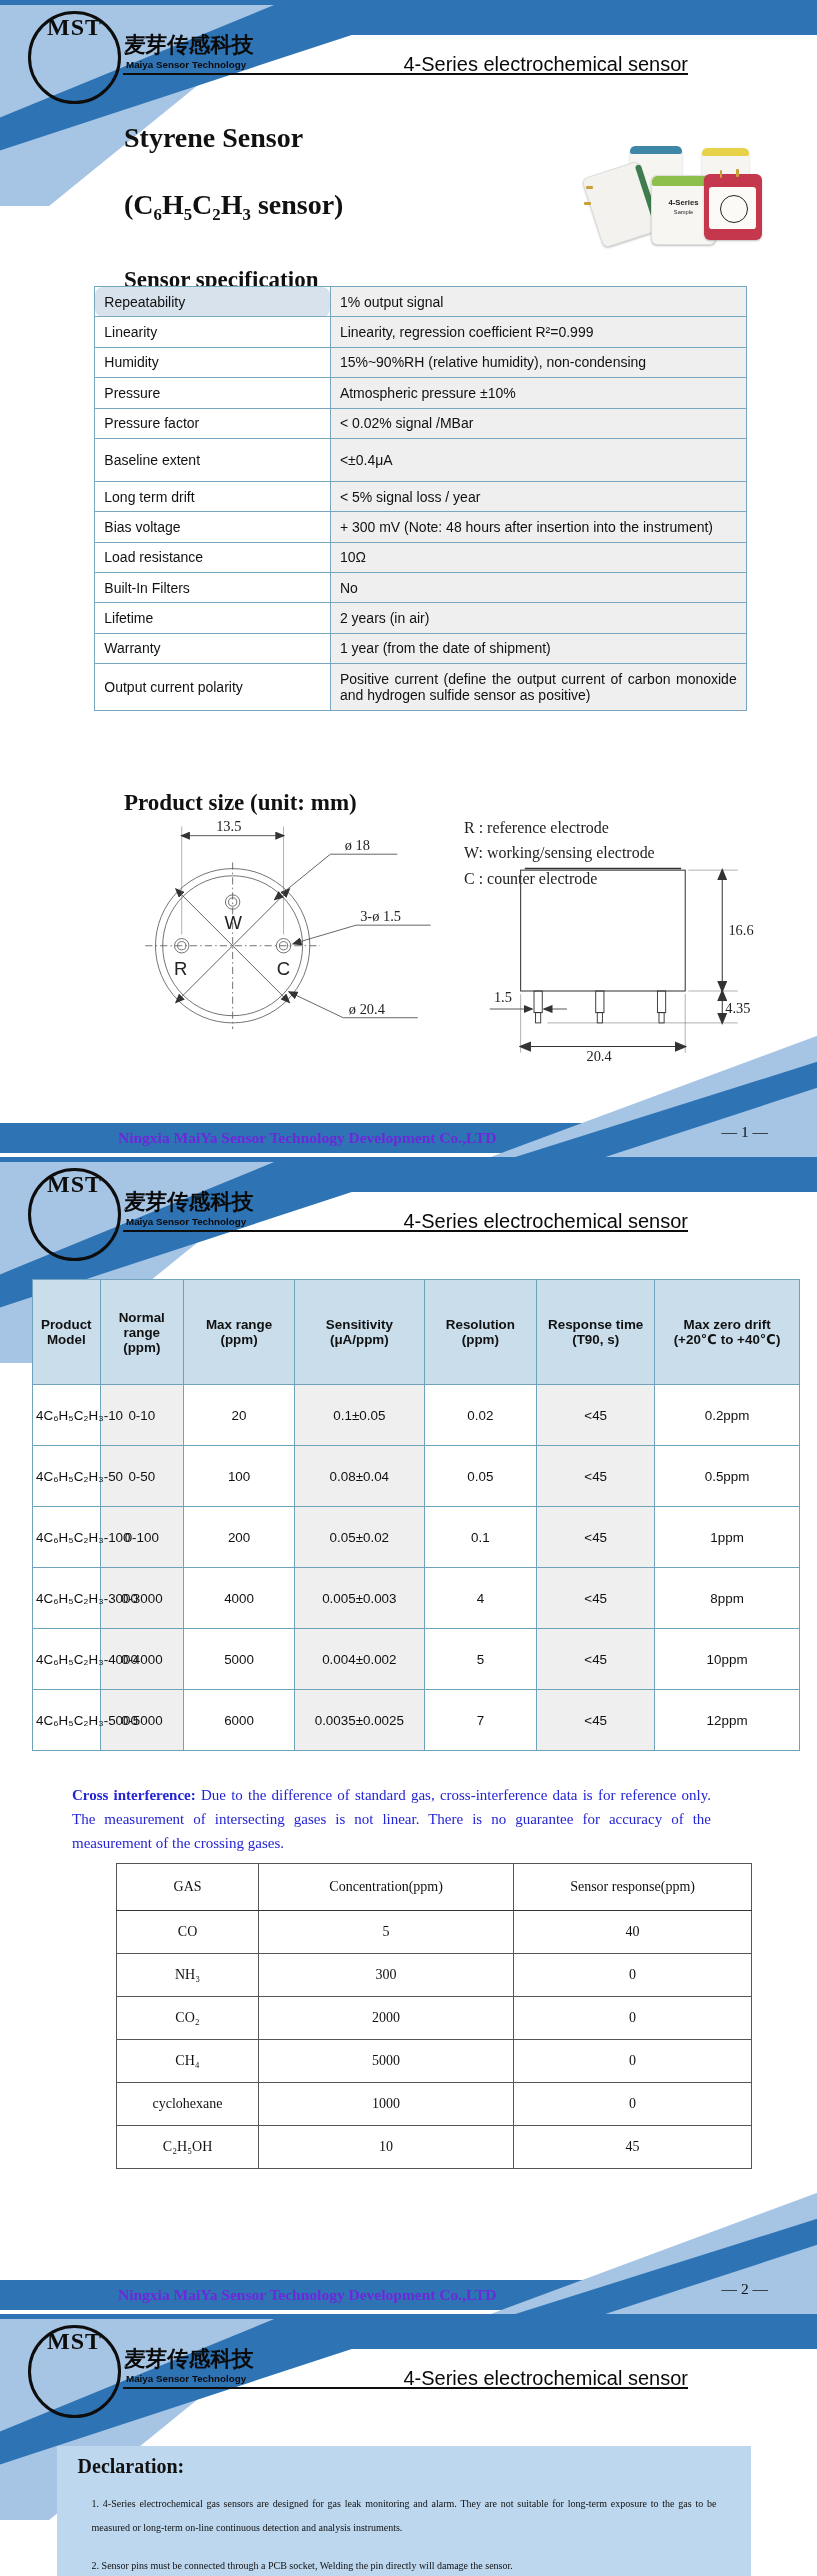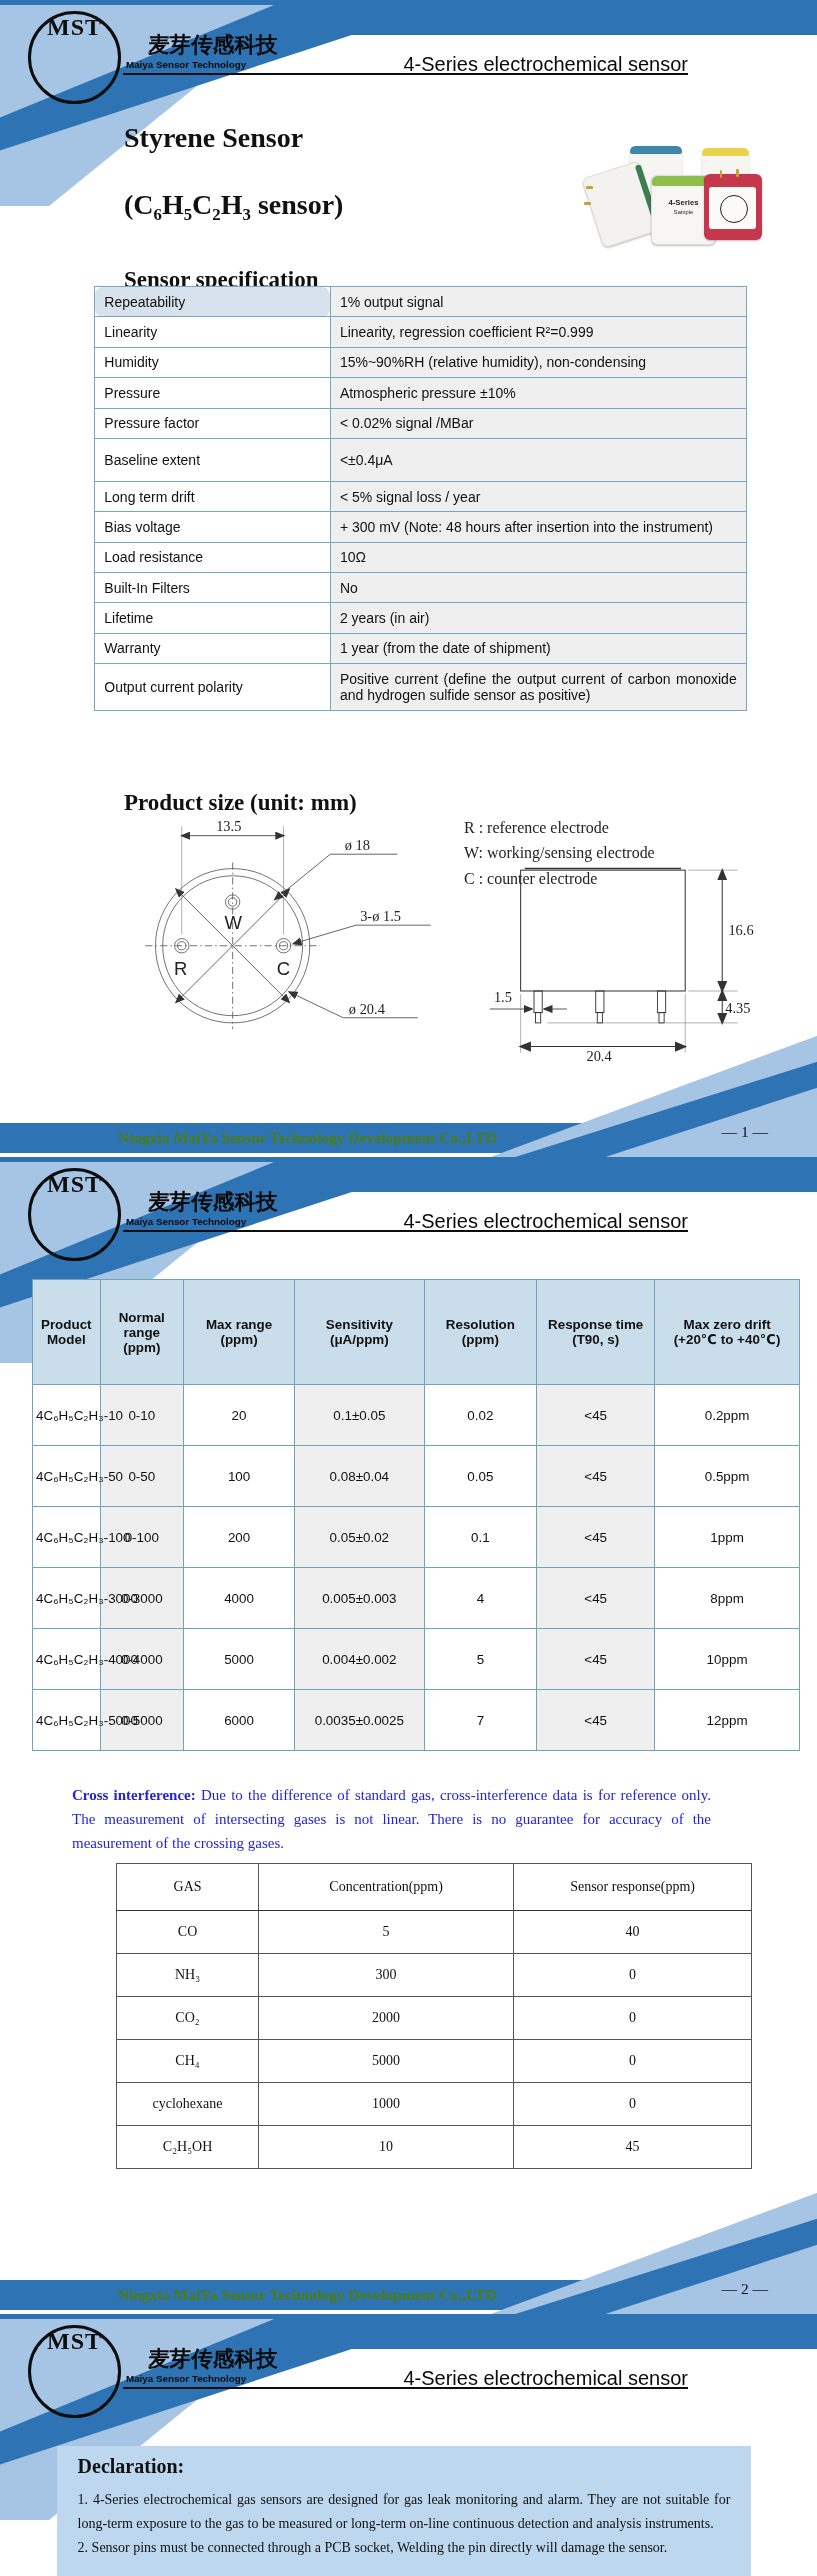--- a/index.html
+++ b/index.html
@@ -5,30 +5,30 @@
   html,body{margin:0;padding:0;background:#fff;}
   body{width:818px;font-family:"Liberation Sans","DejaVu Sans",sans-serif;color:#111;}
   .page{position:relative;width:818px;height:1157px;background:#fff;overflow:hidden;}
   
   .hdr{position:absolute;top:0;left:0;width:818px;height:206px;z-index:1;}
   .hdr-topstrip{position:absolute;top:0;left:0;width:100%;height:5.2px;background:#2E74B5;}
   .hdr-light{position:absolute;inset:0;background:#A6C4E4;clip-path:polygon(0 0,37% 0,6% 100%,0 100%);}
   .hdr-dark{position:absolute;inset:0;background:#2E74B5;clip-path:polygon(0 57%,35% 0,100% 0,100% 17%,43% 17%,0 73%);}
   .logo-ellipse{position:absolute;left:28px;top:11.3px;width:87px;height:87px;border:3.6px solid #0d0d0d;border-radius:50%;display:flex;justify-content:center;}
   .logo-mst{font-family:"Liberation Serif","DejaVu Serif",serif;font-weight:bold;font-size:24px;letter-spacing:1px;color:#0d0d0d;}
-  .brand-cn{position:absolute;left:124px;top:30px;font-size:21.6px;font-weight:bold;color:#0a0a0a;font-family:"DejaVu Sans",sans-serif;margin-left:24px;}
+  .brand-cn{position:absolute;left:124px;top:30px;font-size:21.6px;font-weight:bold;color:#0a0a0a;font-family:"DejaVu Sans",sans-serif;}
   .brand-en{position:absolute;left:126px;top:59px;font-size:9.8px;font-weight:bold;color:#0a0a0a;}
   .hdr-rule{position:absolute;left:123px;top:73px;width:565px;height:2.1px;background:#0d0d0d;}
   .hdr-right{position:absolute;right:130px;top:53px;font-size:20px;color:#0a0a0a;}
   
   .ftr{position:absolute;bottom:0;left:0;width:818px;height:124px;z-index:1;}
   .ftr-bar{position:absolute;left:0;bottom:4.1px;width:100%;height:30px;background:#2E74B5;}
   .ftr-light{position:absolute;inset:0;background:#A6C4E4;clip-path:polygon(60% 100%,100% 2%,100% 100%);}
   .ftr-dark{position:absolute;inset:0;background:#2E74B5;clip-path:polygon(63% 100%,100% 23%,100% 44%,74% 100%);}
-  .ftr-company{position:absolute;left:118px;bottom:10.3px;color:#4d7c0f;font-family:"Liberation Serif","DejaVu Serif",serif;font-weight:bold;font-size:15.5px;z-index:3;}
+  .ftr-company{position:absolute;left:118px;bottom:10.3px;color:#6d28d9;font-family:"Liberation Serif","DejaVu Serif",serif;font-weight:bold;font-size:15.5px;z-index:3;}
   .ftr-page{position:absolute;right:50px;bottom:16.5px;color:#101010;font-family:"Liberation Serif","DejaVu Serif",serif;font-size:15.5px;z-index:3;}
   
   .p1-title1{position:absolute;left:124px;top:103px;font-family:"Liberation Serif","DejaVu Serif",serif;font-weight:bold;font-size:28px;z-index:2;}
   .p1-title2{position:absolute;left:124px;top:170px;font-family:"Liberation Serif","DejaVu Serif",serif;font-weight:bold;font-size:28px;z-index:2;}
   .photo{position:absolute;left:590px;top:146px;width:173px;height:100px;z-index:2;}
   .sensor{position:absolute;border-radius:6.2px;box-shadow:0 1px 2.1px rgba(0,0,0,.25);}
   .sensor .ring{position:absolute;left:0;top:0;width:100%;height:8.2px;border-radius:5.2px 5.2px 2.1px 2.1px;}
   .sensor .lbl{position:absolute;width:100%;text-align:center;font-size:5.7px;font-weight:bold;color:#222;}
   .pin{position:absolute;width:7.2px;height:2.6px;background:#c8a238;border-radius:1px;}
   .spec-h{position:absolute;left:124px;top:248px;font-family:"Liberation Serif","DejaVu Serif",serif;font-weight:bold;font-size:23px;z-index:2;}
@@ -52,21 +52,21 @@
   .models td:nth-child(2),.models td:nth-child(4),.models td:nth-child(6){background:#EFEFEF;}
   .cross{position:absolute;left:72px;top:611px;width:639px;z-index:2;font-family:"Liberation Serif","DejaVu Serif",serif;font-size:15px;line-height:24px;color:#2424D6;text-align:justify;}
   .cross b{font-weight:bold;}
   .gas{position:absolute;left:116px;top:706px;width:636px;z-index:2;table-layout:fixed;border:1.5px solid #333;}
   .gas th,.gas td{border:1px solid #555;font-family:"Liberation Serif","DejaVu Serif",serif;font-weight:normal;font-size:14px;text-align:center;vertical-align:middle;}
   .gas th{height:44px;border-bottom:1.5px solid #333;}
   .gas td{height:40px;}
   
   .decl{position:absolute;left:57px;top:132px;width:694px;height:343px;background:#BDD7EE;z-index:2;box-sizing:border-box;padding:9.3px 20.6px;}
   .decl-title{font-family:"Liberation Serif","DejaVu Serif",serif;font-weight:bold;font-size:20px;margin:0 0 9.3px 0;}
-  .decl-item{font-family:"Liberation Serif","DejaVu Serif",serif;font-size:14px;line-height:24px;text-align:justify;margin:0;}
+  .decl-item{font-family:"Liberation Serif","DejaVu Serif",serif;font-size:10px;line-height:24px;text-align:justify;margin:14px;}
 </style>
 </head>
 <body>
 
 <div class="page">
   <div class="hdr">
     <div class="hdr-light"></div>
     <div class="hdr-dark"></div>
     <div class="hdr-topstrip"></div>
     <div class="logo-ellipse">

